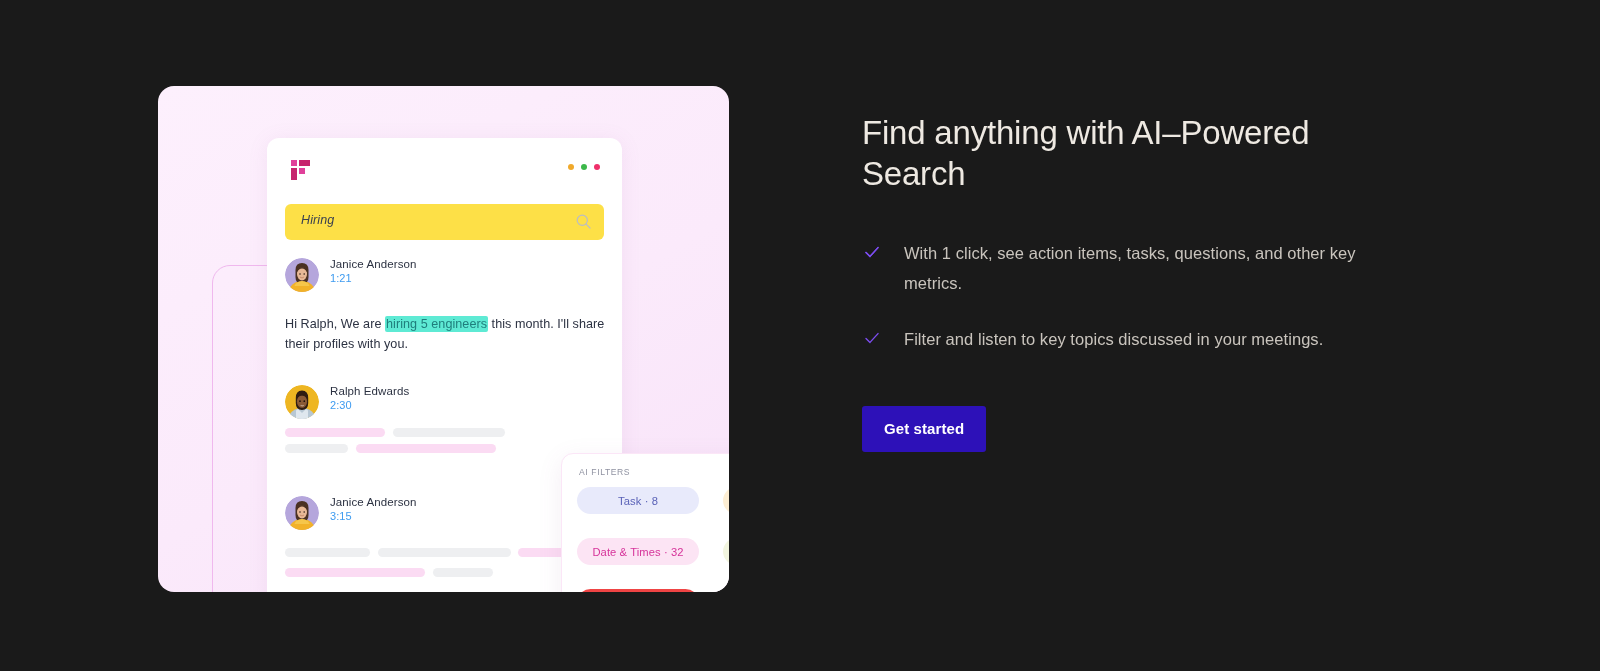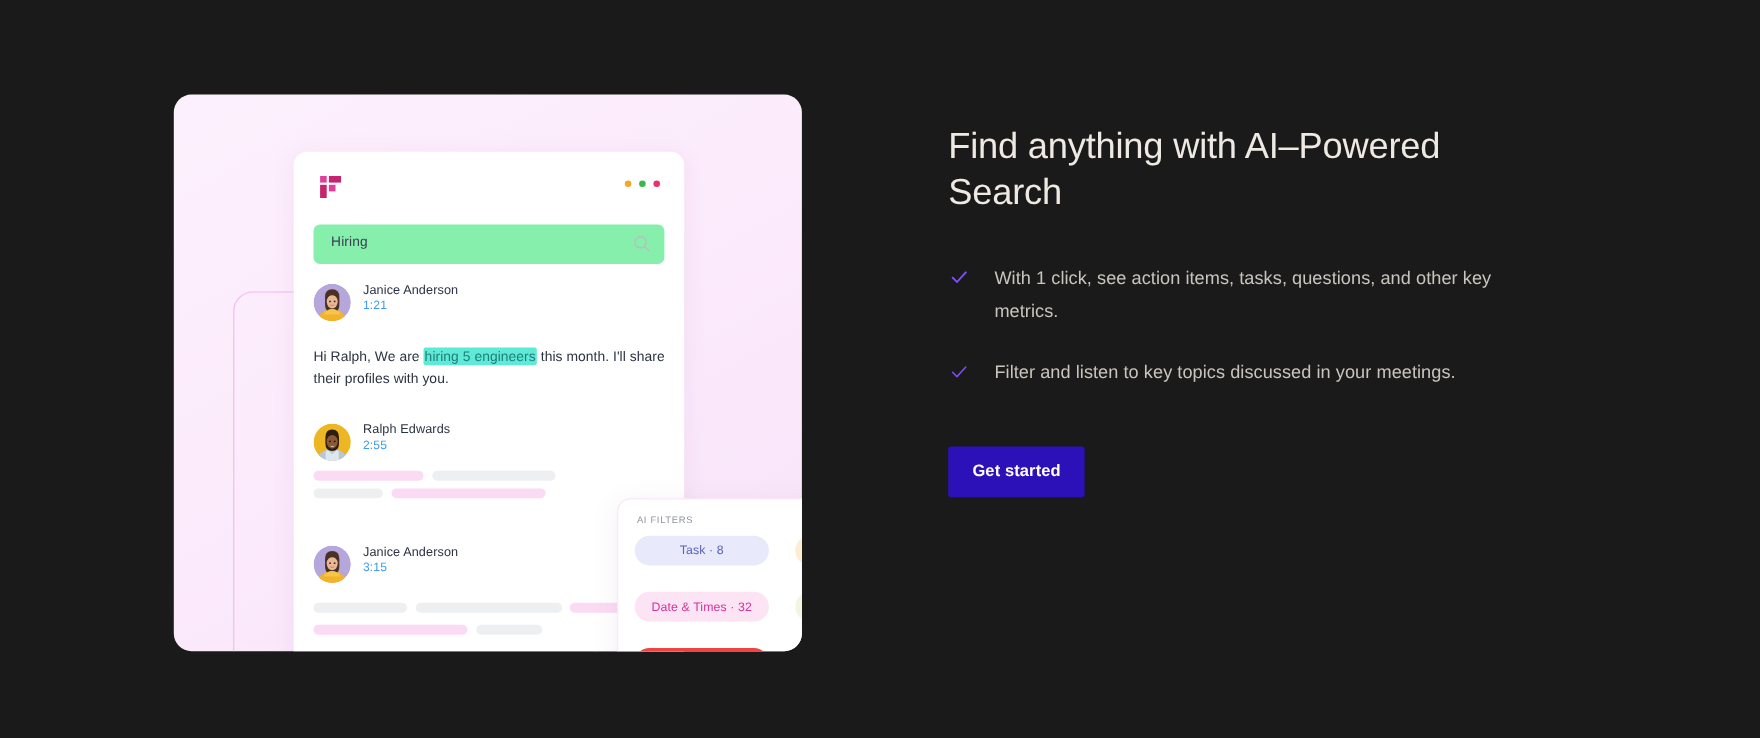--- a/index.html
+++ b/index.html
@@ -99,22 +99,23 @@
   .dot-green { background: #3cb84a; }
   .dot-pink  { background: #ef2f6a; }
 
   
   .search-bar {
     position: absolute;
     left: 18px;
     top: 66px;
     width: 319px;
     height: 36px;
-    background: #86efac;
+    background: #fde047;
     border-radius: 6px;
+    font-style: italic;
   }
   .search-value {
     position: absolute;
     left: 16px;
     top: 9px;
     font-size: 12.5px;
     color: #3b4150;
     letter-spacing: 0.1px;
   }
   .search-icon {
@@ -351,21 +352,21 @@
             <path d="M10.8 13 q0-7.5 6.2-7.5 t6.2 7.5 v5 q0 7-6.2 7 t-6.2-7 z" fill="#2f1d12"></path>
             <ellipse cx="17" cy="16.5" rx="5.1" ry="6.3" fill="#8a5a36"></ellipse>
             <path d="M11.6 12.2 q5.4-5.4 10.8 0 v1.6 q-2.3-3.4-5.4-3.4 t-5.4 3.4 z" fill="#2f1d12"></path>
             <circle cx="15" cy="16.2" r="0.85" fill="#1d120b"></circle>
             <circle cx="19.3" cy="16.2" r="0.85" fill="#1d120b"></circle>
             <path d="M15 19.8 q2 1.9 4.2 0 q-2 3-4.2 0" fill="#ffffff"></path>
           </svg>
         </div>
         <div class="msg-meta">
           <span class="msg-name">Ralph Edwards</span>
-          <span class="msg-time">2:55</span>
+          <span class="msg-time">2:30</span>
         </div>
       </div>
 
       <div class="skel sk-pink" style="left:18px;  top:290px; width:100px;"></div>
       <div class="skel sk-grey" style="left:126px; top:290px; width:112px;"></div>
       <div class="skel sk-grey" style="left:18px;  top:306px; width:63px;"></div>
       <div class="skel sk-pink" style="left:89px;  top:306px; width:140px;"></div>
 
       <div class="msg msg-3">
         <div class="avatar">

